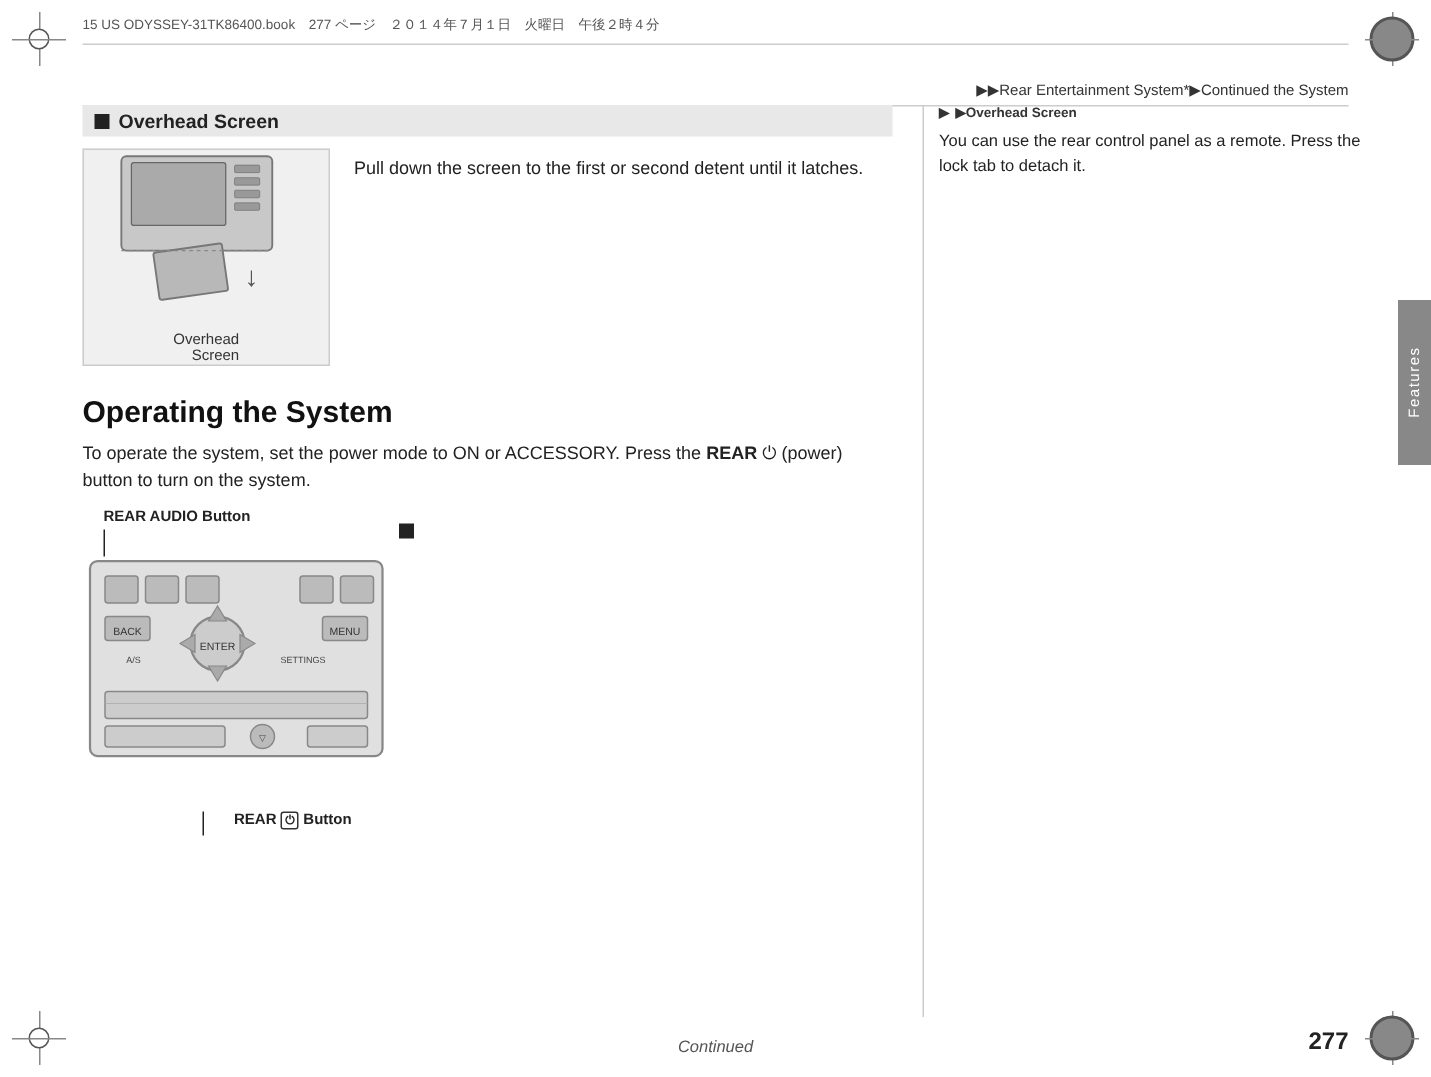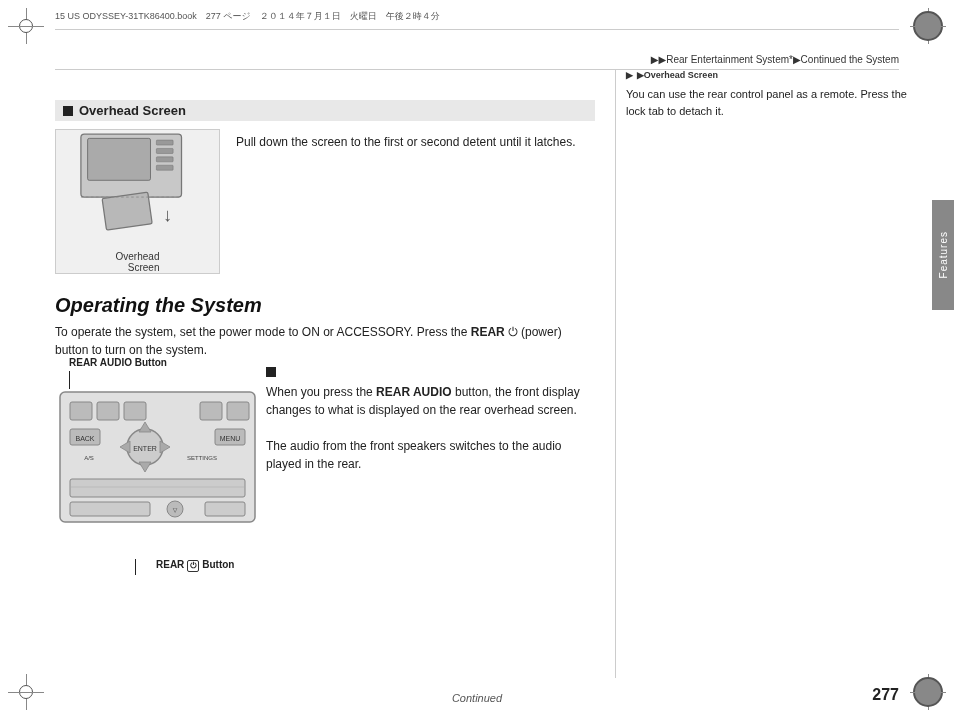--- a/index.html
+++ b/index.html
@@ -156,21 +156,20 @@
     
     .section-heading {
       display: flex;
       align-items: center;
       gap: 6px;
       background: #e8e8e8;
       padding: 3px 8px;
       margin-bottom: 8px;
       font-weight: bold;
       font-size: 13px;
-      margin-top: 30px;
     }
     .black-square {
       width: 10px;
       height: 10px;
       background: #222;
       flex-shrink: 0;
     }
 
     
     .overhead-section {
@@ -206,25 +205,25 @@
       color: #222;
       padding-top: 4px;
     }
 
     
     .operating-title {
       font-size: 20px;
       font-weight: bold;
       margin-bottom: 6px;
       color: #111;
-      font-style: italic;
     }
     .operating-intro {
       font-size: 12px;
       line-height: 1.5;
+      margin-bottom: 12px;
       color: #222;
     }
 
     
     .panel-area {
       display: flex;
       gap: 6px;
     }
 
     
@@ -427,25 +426,21 @@
             </div>
           </div>
         </div>
       </div>
 
       <div class="rear-audio-section">
         <div class="rear-audio-heading">
           <div class="black-square"></div>
         </div>
         <div style="font-size:12px; line-height:1.5; color:#222;">
-          <p>
-            <span>When you press the </span><span class="bold">REAR AUDIO</span><span> button, the front display changes to what is displayed on the rear overhead screen.</span>
-          </p>
           <br>
-          <p>The audio from the front speakers switches to the audio played in the rear.</p>
         </div>
       </div>
     </div>
 
   </div>
 
   <div class="right-col">
     <div class="right-section-label">
       <span class="right-arrow">▶</span>
       <span>▶Overhead Screen</span>

